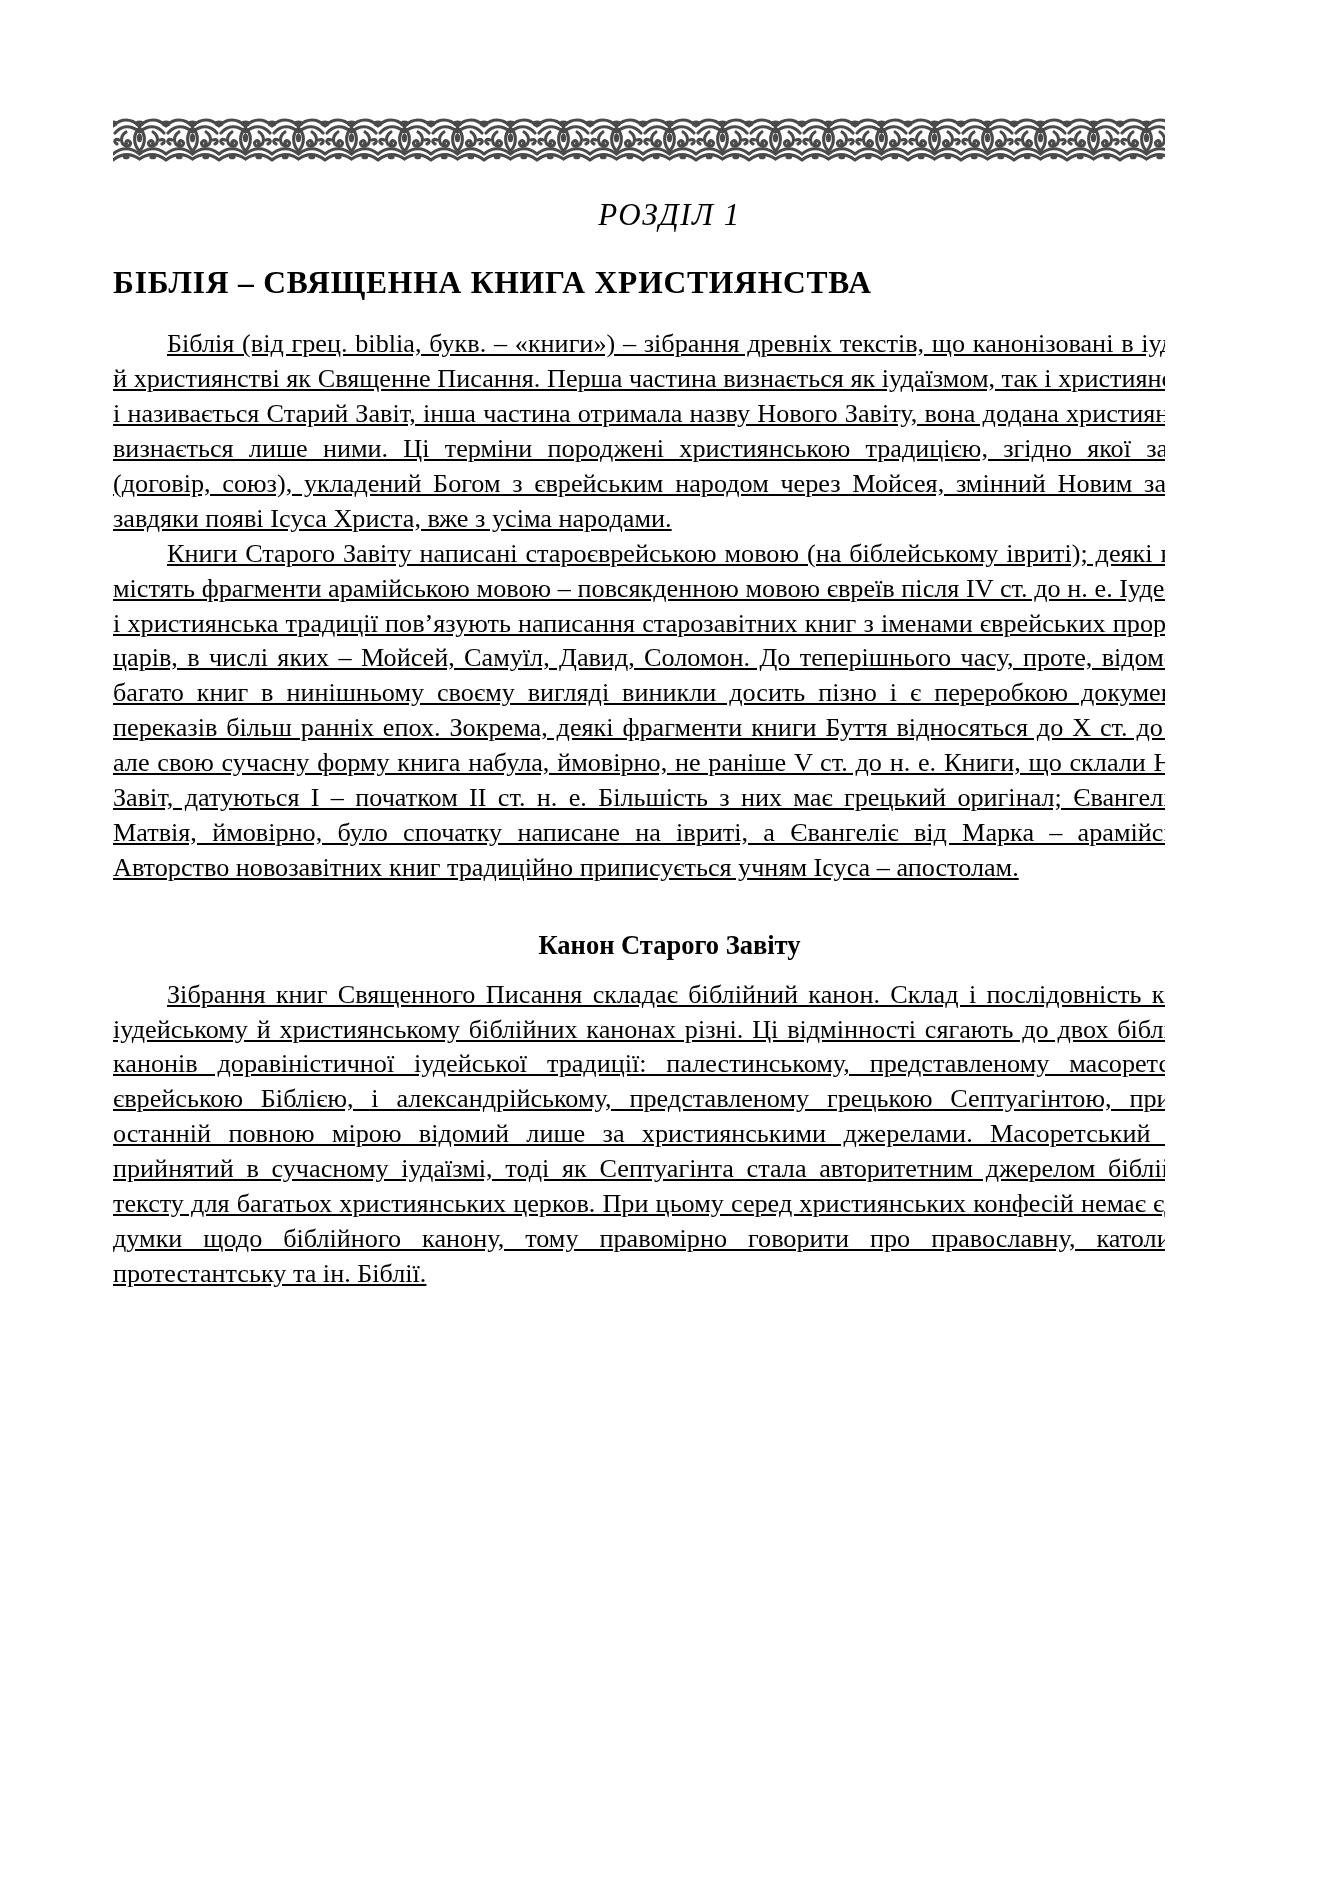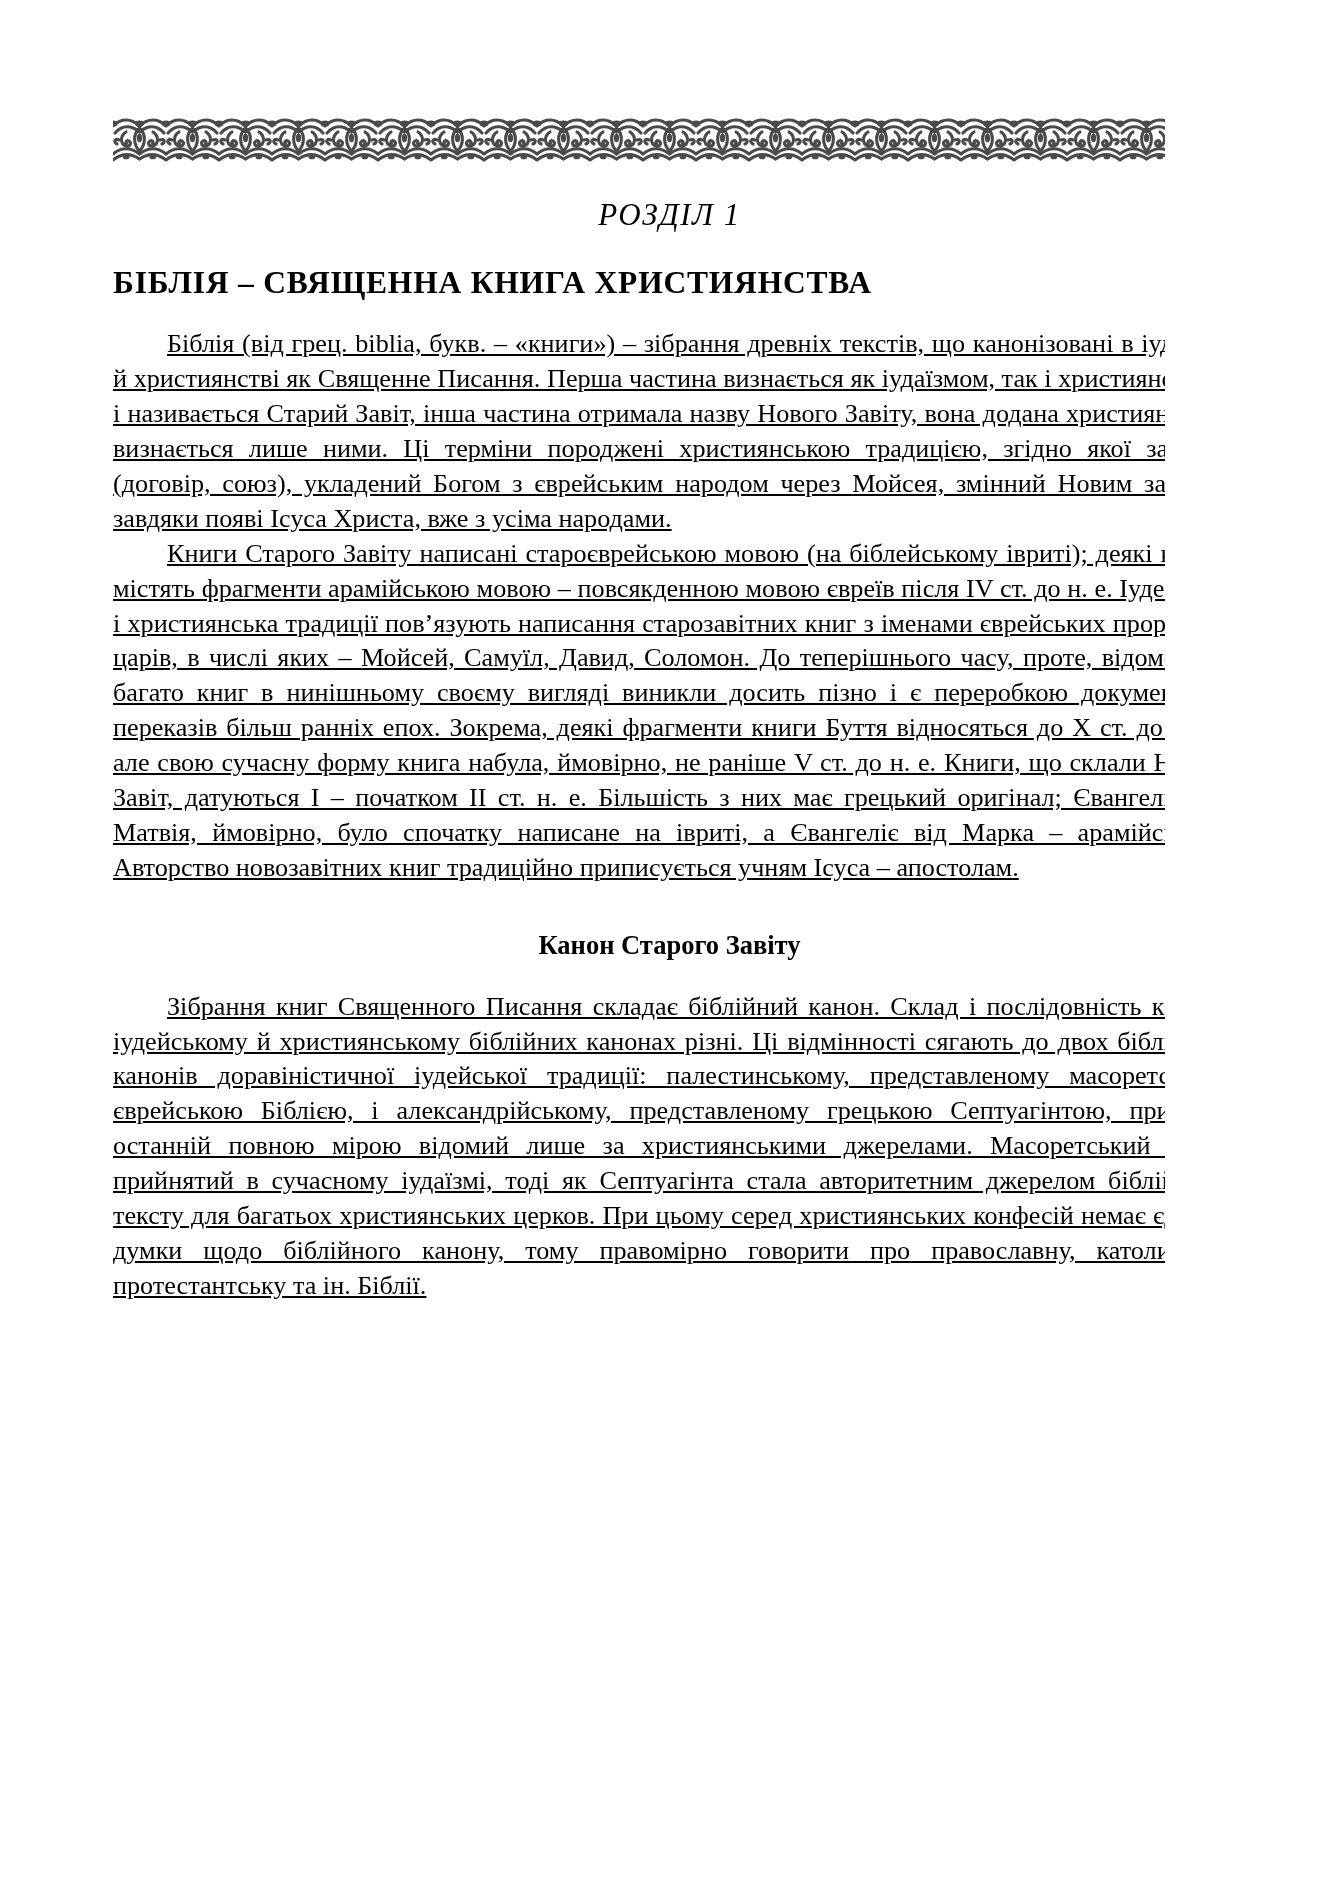--- a/index.html
+++ b/index.html
@@ -83,21 +83,21 @@
     hyphens: none;
     text-decoration: underline;
   }
   p.para:last-child {
     text-align-last: left;
   }
 
   
   .subheading {
     margin-top: 44px;
-    margin-bottom: 28px;
+    margin-bottom: 16px;
     text-align: center;
     font-weight: bold;
     font-size: 26.5px;
     line-height: 1.2;
     font-family: "Liberation Serif", "DejaVu Serif", serif;
   }
 </style>
 </head>
 <body>
 

